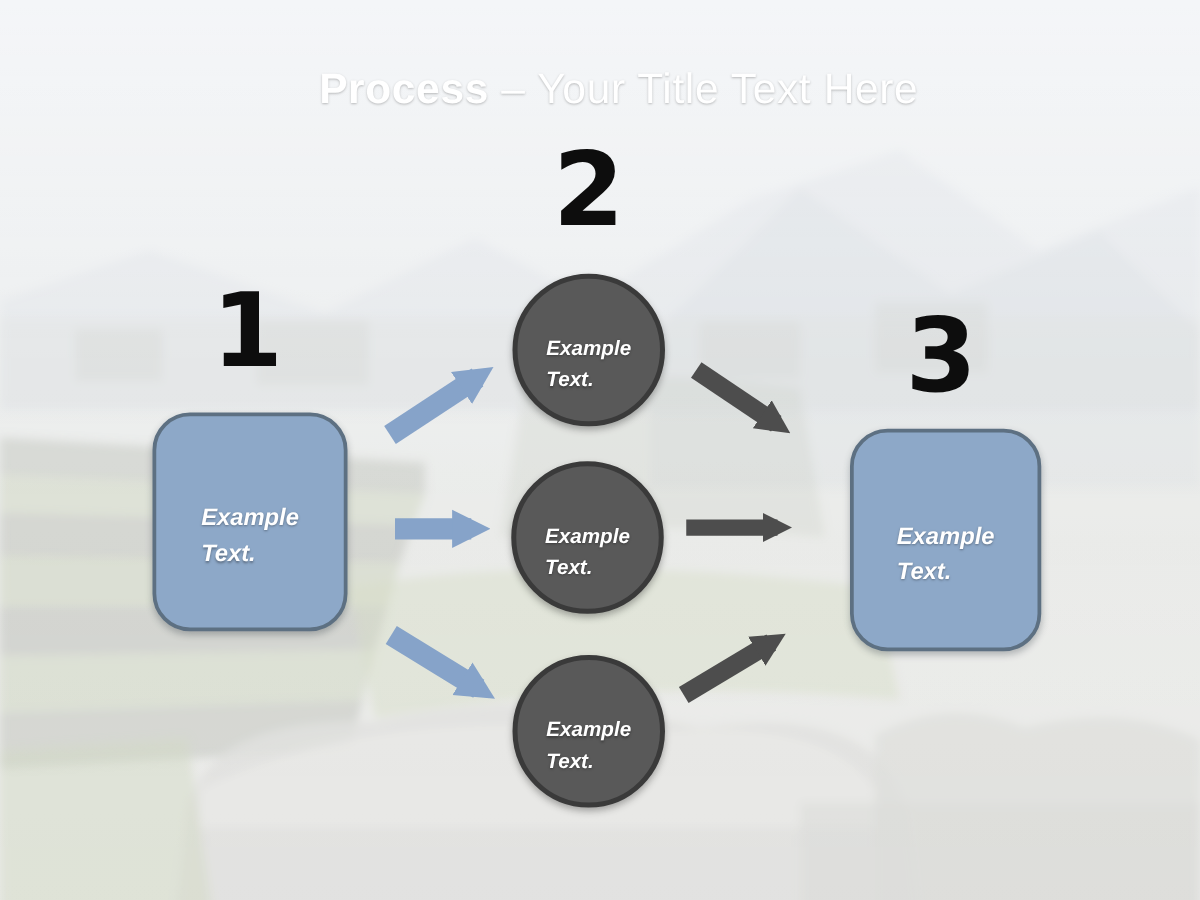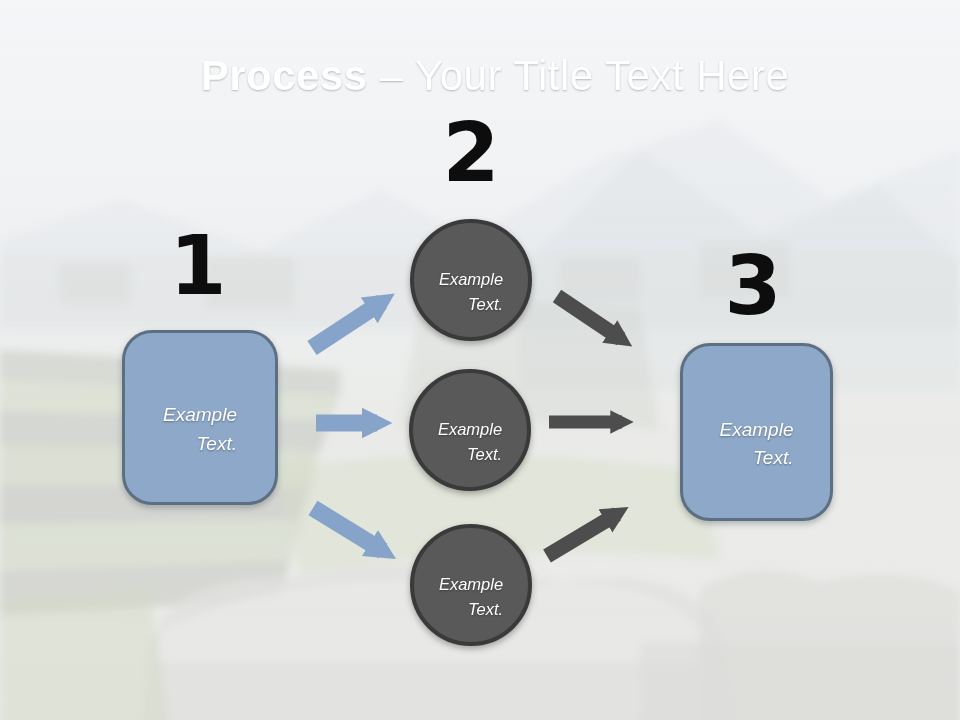--- a/index.html
+++ b/index.html
@@ -10,21 +10,21 @@
   .slide svg.bg{position:absolute;left:0;top:0;width:960px;height:720px;}
   
   .header{
     position:absolute;left:0;top:0;width:960px;height:150px;
     background:linear-gradient(to bottom,
       #56708e 0%, #5e7795 45%, #71890 55%, #7e96b1 72%,
       rgba(143,166,191,.65) 85%, rgba(214,224,233,0) 100%);
   }
   .title{
     position:absolute;left:0;top:52px;width:960px;text-align:center;
-    color:#fff;font-size:42px;letter-spacing:.5px;
+    color:#fff;font-size:34px;letter-spacing:.5px;
     text-shadow:0 1px 2px rgba(0,0,0,.25);padding-left:30px;box-sizing:border-box;
   }
   .title .title-bold{font-weight:700;}
   .title .title-rest{font-weight:400;}
   .num{
     position:absolute;transform:translate(-50%,-50%);
     font-family:"DejaVu Sans","Liberation Sans",sans-serif;
     font-weight:700;font-size:82px;color:#0d0d0d;line-height:1;
   }
   .num1{left:198px;top:266px;}
@@ -41,21 +41,21 @@
   .circle{
     position:absolute;width:122px;height:122px;border-radius:50%;
     background:#595959;border:4px solid #3a3a3a;box-sizing:border-box;
     display:flex;align-items:center;justify-content:center;
     box-shadow:0 3px 6px rgba(30,30,30,.35);
   }
   .circle-top{left:410px;top:219px;}
   .circle-mid{left:409px;top:369px;}
   .circle-bot{left:410px;top:524px;}
   .shape-text{
-    color:#fff;font-weight:400;font-style:italic;text-align:right;
+    color:#fff;font-weight:700;font-style:italic;text-align:left;
     text-shadow:0 1px 2px rgba(0,0,0,.35);
     margin-top:24px;
   }
   .box .shape-text{font-size:19px;line-height:1.5;}
   .circle .shape-text{font-size:16.5px;line-height:1.5;}
   svg.arrows{position:absolute;left:0;top:0;width:960px;height:720px;pointer-events:none;}
 </style>
 </head>
 <body>
 

